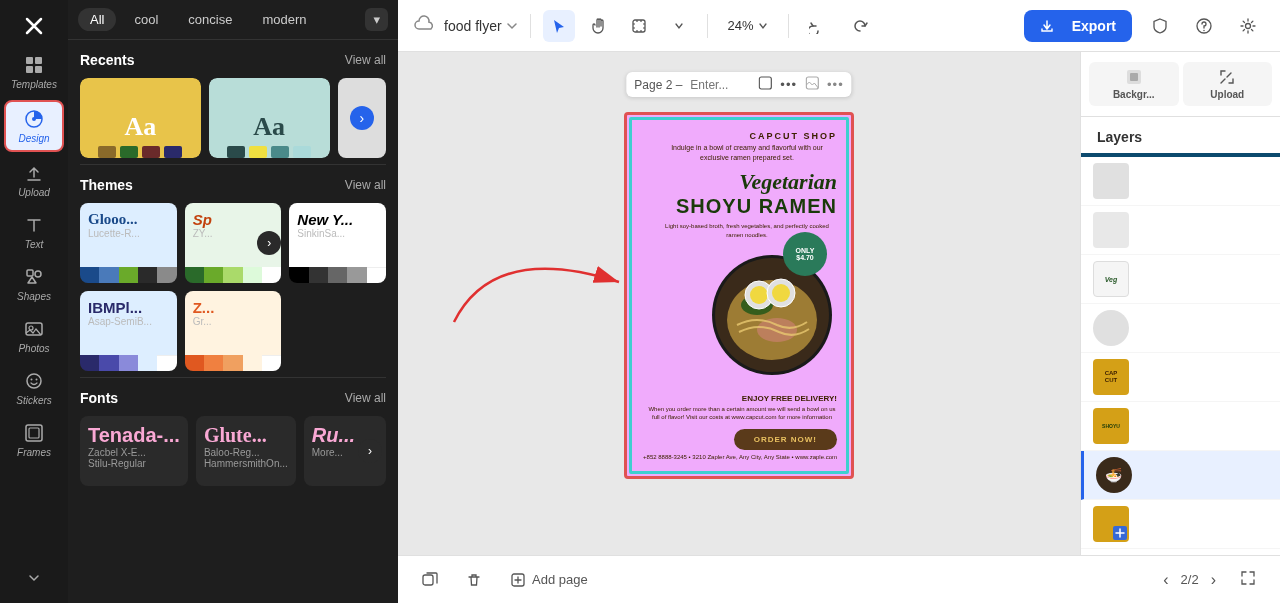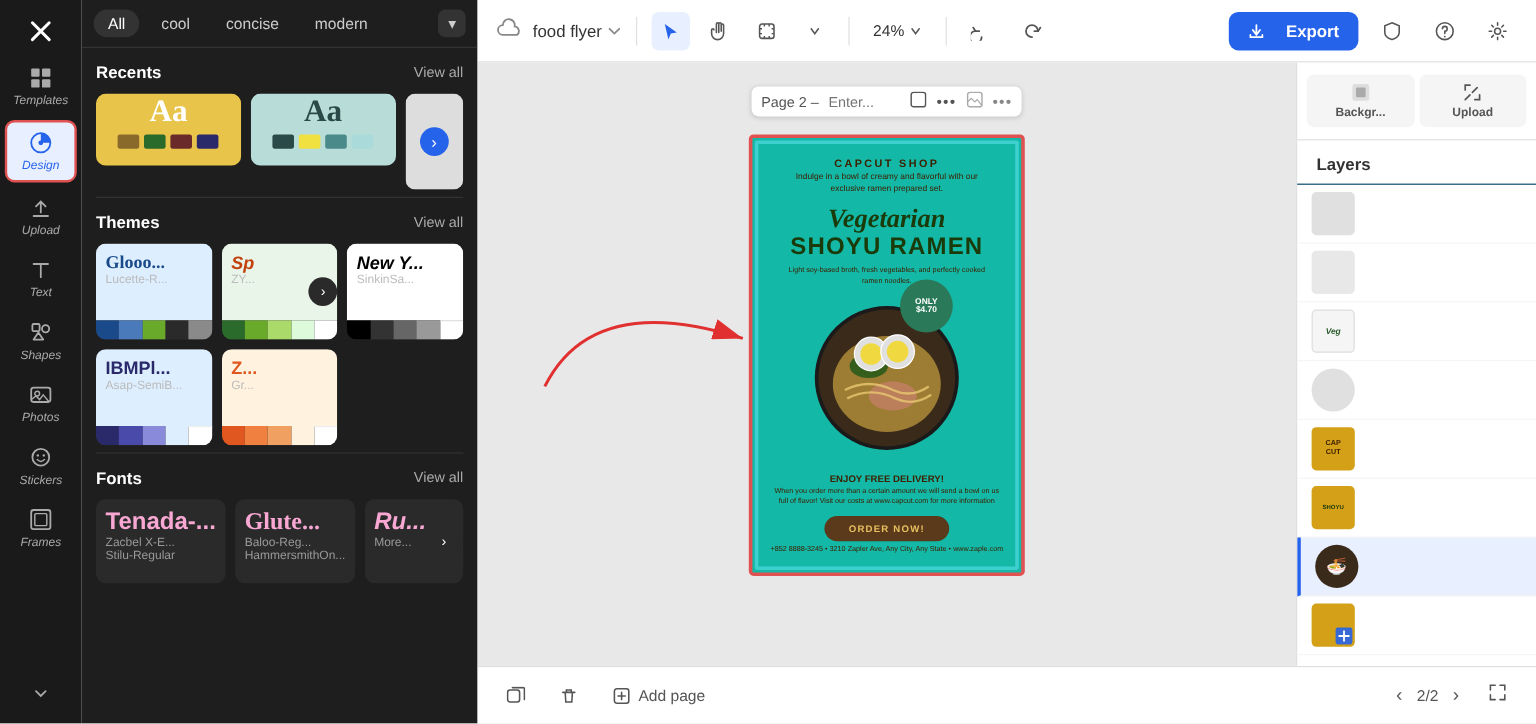--- a/index.html
+++ b/index.html
@@ -39,21 +39,21 @@
     .section-header { display: flex; justify-content: space-between; align-items: center; margin-bottom: 10px; }
     .section-title { font-size: 14px; font-weight: 600; color: #fff; }
     .view-all { font-size: 12px; color: #aaa; cursor: pointer; }
 
     
     .recents-grid { display: flex; gap: 8px; }
     .recent-card {
       flex: 1; border-radius: 8px; overflow: hidden; cursor: pointer; position: relative; min-width: 0;
     }
     .template-card {
-      width: 100%; height: 60px; border-radius: 8px; display: flex; flex-direction: column; align-items: center; justify-content: flex-start; font-size: 22px; font-weight: bold; cursor: pointer; position: relative; overflow: hidden;
+      width: 100%; height: 80px; border-radius: 8px; display: flex; flex-direction: column; align-items: center; justify-content: flex-end; font-size: 22px; font-weight: bold; cursor: pointer; position: relative; overflow: hidden;
     }
 
     
     .themes-grid { display: grid; grid-template-columns: 1fr 1fr 1fr; gap: 8px; position: relative; }
     .theme-card {
       border-radius: 8px; overflow: hidden; cursor: pointer; background: #2a2a2a; min-height: 80px; display: flex; flex-direction: column;
     }
     .theme-card-top { padding: 8px 8px 4px; font-size: 16px; flex: 1; display: flex; flex-direction: column; }
     .theme-card-font1 { font-size: 15px; font-weight: bold; }
     .theme-card-font2 { font-size: 10px; color: #bbb; }
@@ -111,38 +111,38 @@
     
     .page-label {
       position: absolute; top: 20px; left: 50%; transform: translateX(-50%); display: flex; align-items: center; gap: 8px; background: #fff; border-radius: 6px; padding: 4px 8px; font-size: 12px; color: #555; white-space: nowrap; z-index: 10; box-shadow: 0 1px 4px rgba(0,0,0,0.15);
     }
 
     
     .flyer-container {
       margin-top: 40px; position: relative;
     }
     .flyer {
-      width: 230px; background: #14b8a6; border-radius: 4px; padding: 16px 14px; display: flex; flex-direction: column; align-items: center; border: 3px solid #e05252; position: relative; overflow: hidden;
+      width: 230px; background: #f0abfc; border-radius: 4px; padding: 16px 14px; display: flex; flex-direction: column; align-items: flex-end; border: 3px solid #e05252; position: relative; overflow: hidden;
     }
     .flyer-border { border: 3px solid #3ecfcf; position: absolute; top: 2px; left: 2px; right: 2px; bottom: 2px; border-radius: 2px; pointer-events: none; }
     .flyer-shop { font-size: 9px; letter-spacing: 2px; color: #3d2000; font-weight: 600; text-align: center; }
     .flyer-tagline { font-size: 7px; color: #3d2000; text-align: center; margin: 2px 0 6px; }
     .flyer-title-cursive { font-size: 22px; color: #1a3a0a; font-style: italic; font-family: Georgia, serif; text-align: center; font-weight: bold; }
     .flyer-title-bold { font-size: 20px; color: #1a3a0a; font-weight: 900; text-align: center; letter-spacing: 1px; }
     .flyer-desc { font-size: 6px; color: #3d2000; text-align: center; margin: 4px 0; }
     .price-badge {
       position: absolute; right: 10px; bottom: 108px; width: 44px; height: 44px; background: #2a7a5a; border-radius: 50%; display: flex; flex-direction: column; align-items: center; justify-content: center; color: #fff; font-size: 7px; font-weight: bold; text-align: center;
     }
     .flyer-delivery { font-size: 8px; color: #3d2000; font-weight: bold; text-align: center; margin: 4px 0 2px; }
     .flyer-delivery-text { font-size: 6px; color: #3d2000; text-align: center; }
     .order-btn {
       background: #5a3a1a; color: #e8c060; border: none; padding: 6px 20px; border-radius: 20px; font-size: 8px; font-weight: bold; letter-spacing: 1px; margin: 8px 0 4px; cursor: pointer;
     }
     .flyer-contact { font-size: 6px; color: #3d2000; text-align: center; }
-    .layers-header { padding: 12px 16px 8px; font-size: 14px; font-weight: 600; color: #333; border-bottom: 1px solid #0c4a6e; }
+    .layers-header { padding: 12px 16px 8px; font-size: 14px; font-weight: 600; color: #333; border-bottom: 4px solid #0c4a6e; }
     .layers-list { flex: 1; overflow-y: auto; }
     .layer-item {
       display: flex; align-items: center; padding: 6px 12px; gap: 8px; border-bottom: 1px solid #f5f5f5; cursor: pointer;
     }
     .layer-thumb { width: 36px; height: 36px; background: #e0e0e0; border-radius: 4px; flex-shrink: 0; overflow: hidden; display: flex; align-items: center; justify-content: center; }
     .layer-item.active-layer { background: #e8f0ff; border-left: 3px solid #2563eb; }
     .layer-thumb-gold { background: #d4a017; }
 
     
     .bottom-bar {

